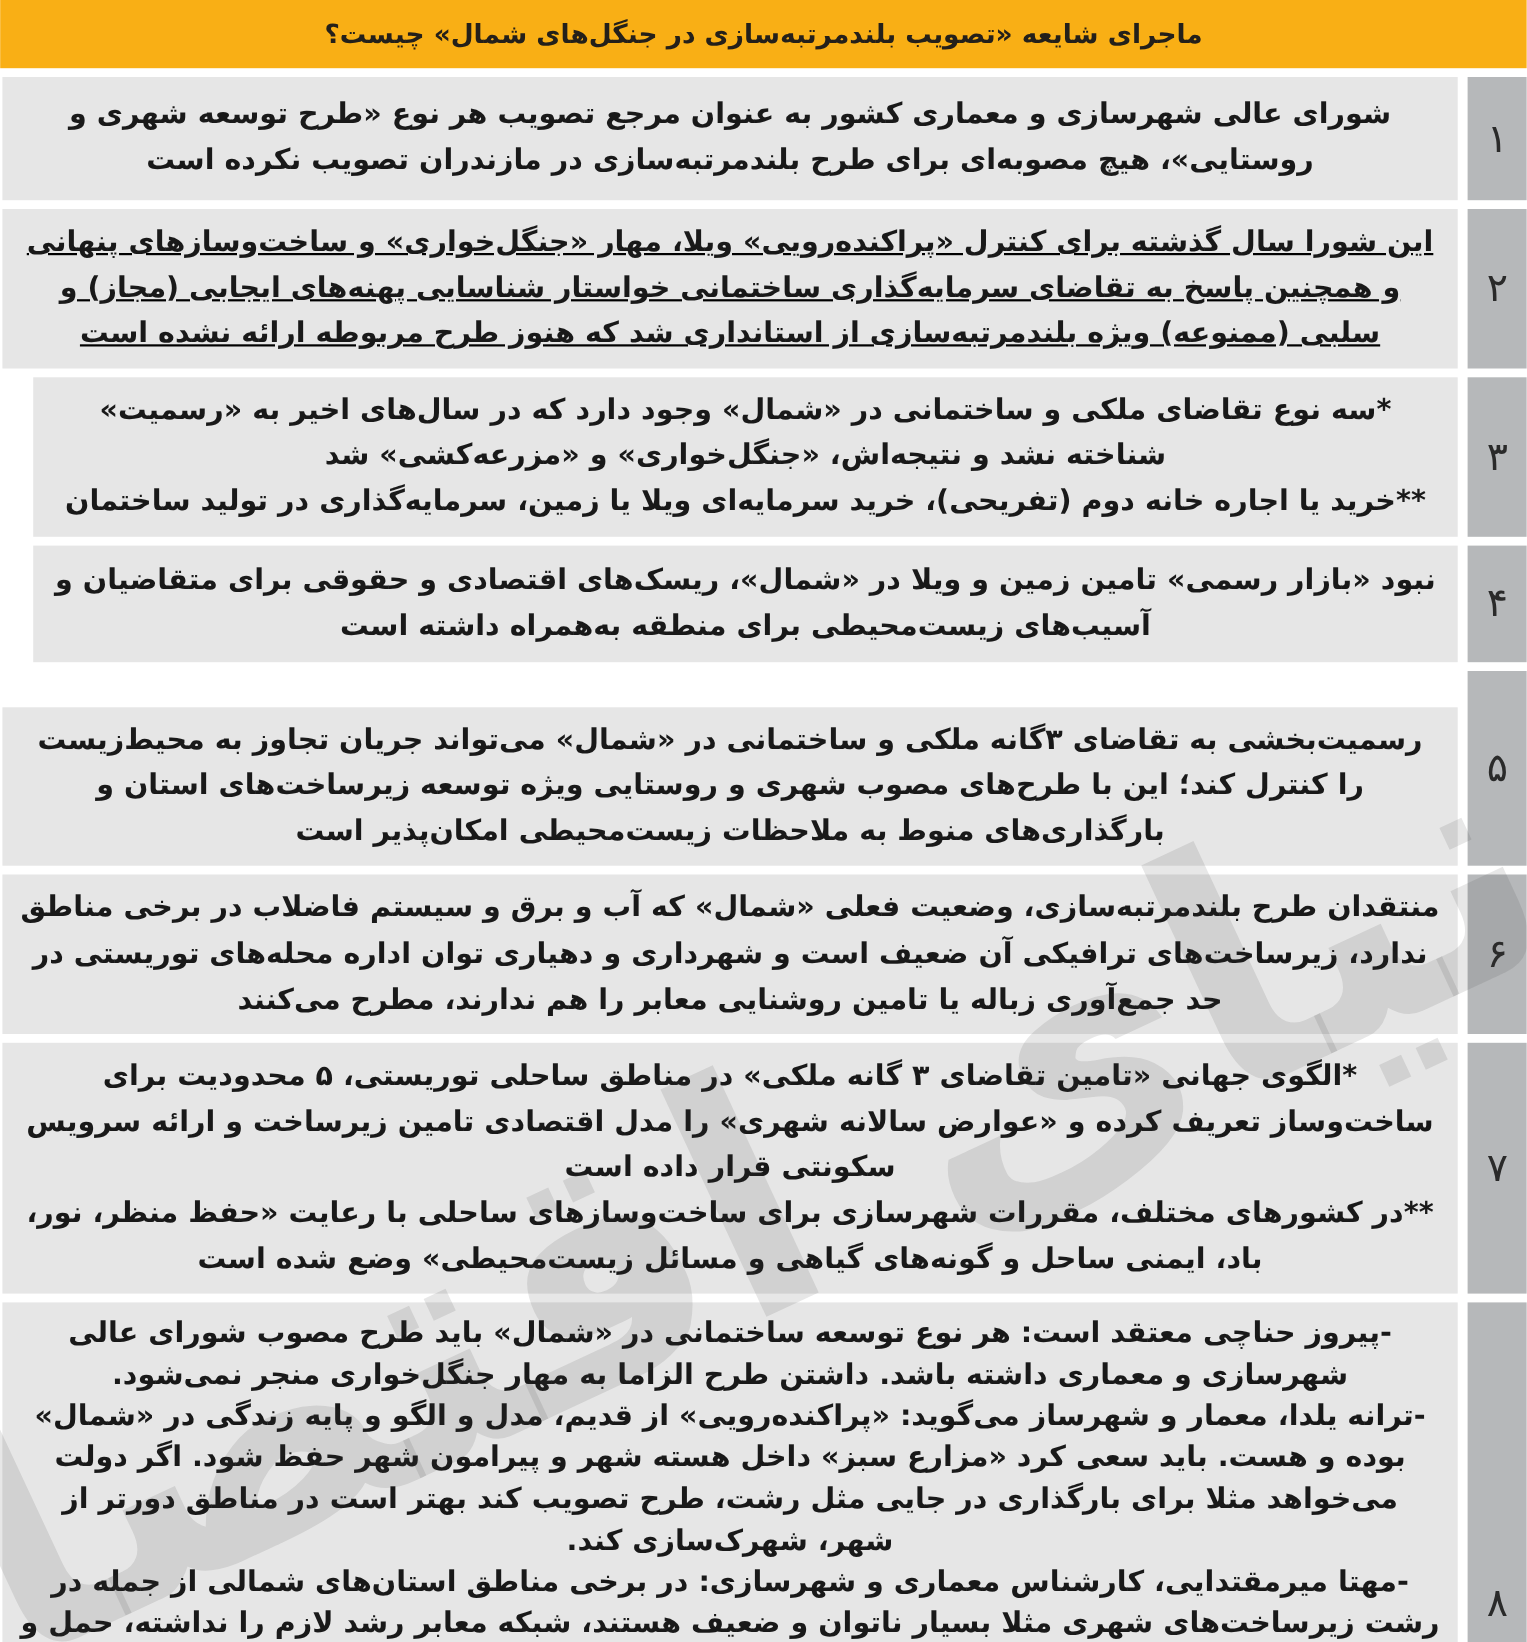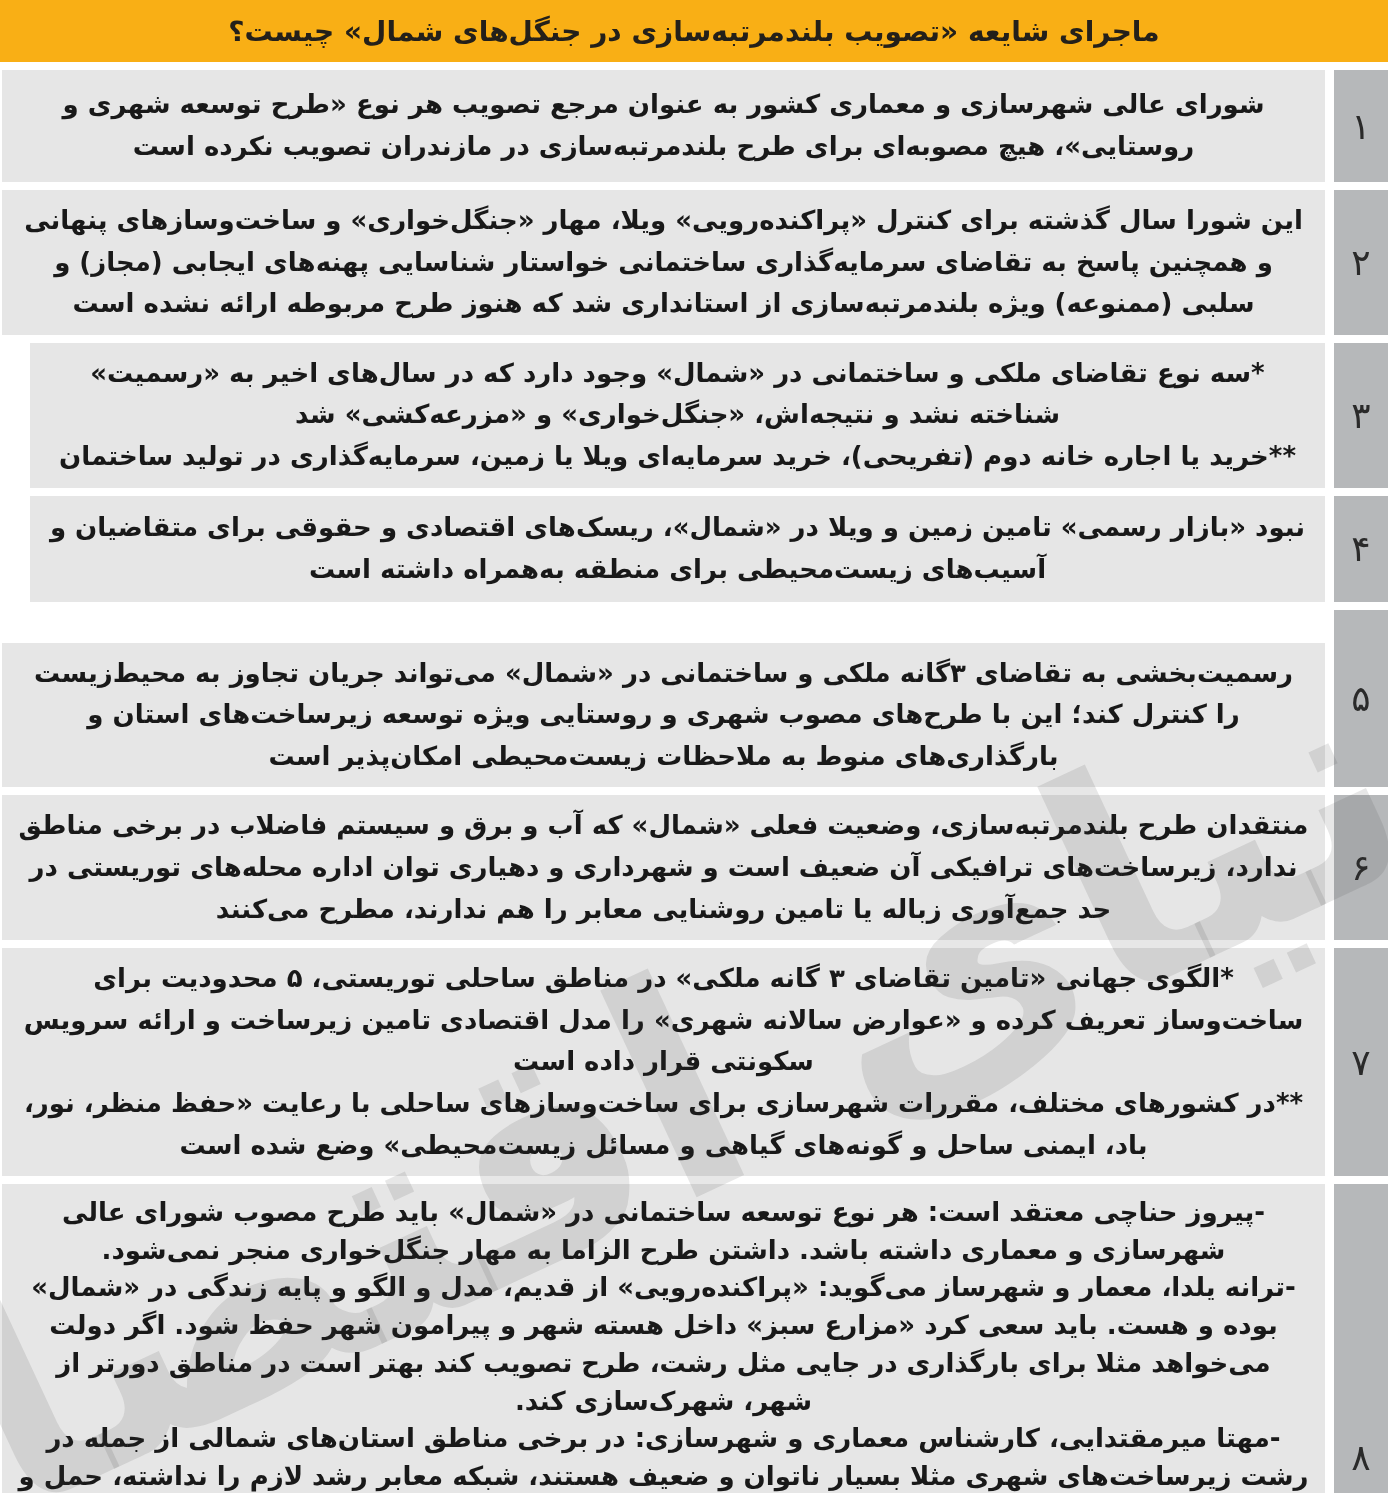--- a/index.html
+++ b/index.html
@@ -17,21 +17,21 @@
     background: #ffffff;
   }
   .header-bar {
     height: 62px;
     background: #F9AF15;
     display: flex;
     align-items: center;
     justify-content: center;
   }
   .header-title {
-    font-size: 28px;
+    font-size: 24px;
     font-weight: bold;
     color: #24201a;
     letter-spacing: 0;
   }
   .rows {
     padding-left: 2px; 
   }
   .row {
     display: flex;
     margin-top: 8px;
@@ -61,21 +61,21 @@
   }
   .row-text {
     width: 100%;
     font-size: 26px;
     font-weight: bold;
     color: #191919;
     line-height: 1.6;
     white-space: pre-line;
   }
   .r1 .text-cell { min-height: 112px; }
-  .r2 .text-cell { min-height: 142px; }
+  .r2 .text-cell { min-height: 142px; text-decoration: underline; }
   .r3 .text-cell { min-height: 137px; margin-left: 28px; }
   .r4 .text-cell { min-height: 106px; margin-left: 28px; }
   .r5 .text-cell { min-height: 103px; margin-top: 33px; }
   .r6 .text-cell { min-height: 136px; }
   .r7 .text-cell { min-height: 166px; }
   .r8 .text-cell { min-height: 461px; }
   .r8 .row-text { line-height: 1.45; }
   .watermark {
     position: absolute;
     top: 540px;

